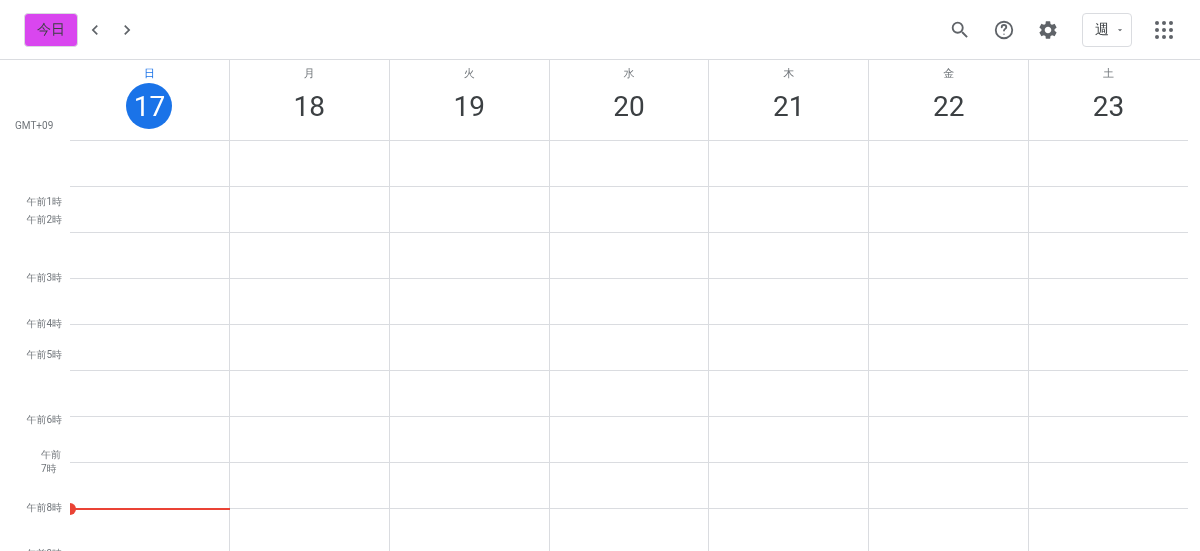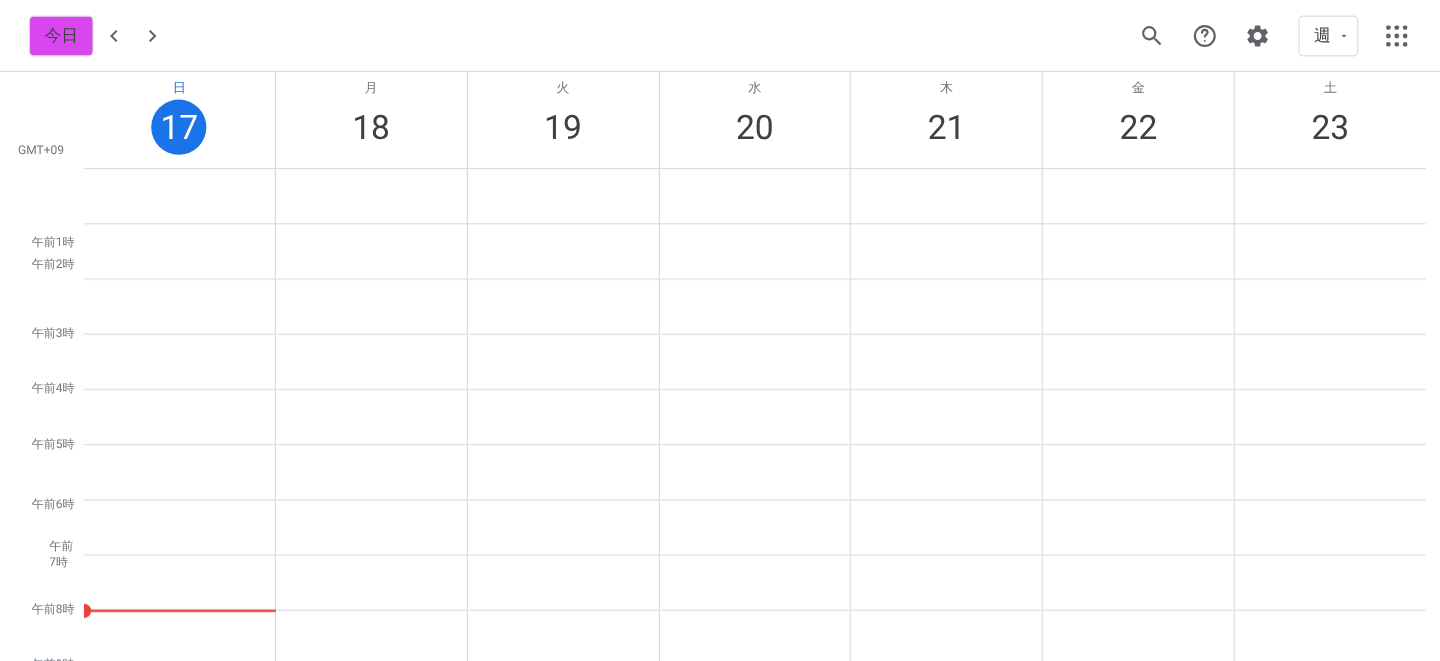--- a/index.html
+++ b/index.html
@@ -95,21 +95,21 @@
 </div>
 
 <div class="calendar-body">
   <div class="time-gutter">
     <div class="tz-label">GMT+09</div>
     <div id="time-labels">
         <div class="time-label" style="top: 142px;">午前1時</div>
         <div class="time-label" style="top: 160px;">午前2時</div>
         <div class="time-label" style="top: 218px;">午前3時</div>
         <div class="time-label" style="top: 264px;">午前4時</div>
-        <div class="time-label" style="top: 310px; text-align: center;">午前5時</div>
+        <div class="time-label" style="top: 295px; text-align: center;">午前5時</div>
         <div class="time-label" style="top: 360px;">午前6時</div>
         <div class="time-label" style="top: 402px; margin-left: 41px;">午前7時</div>
         <div class="time-label" style="top: 448px;">午前8時</div>
         <div class="time-label" style="top: 494px;">午前9時</div>
       </div>
   </div>
   <div class="grid-container">
     <div class="day-headers" id="day-headers">
         <div class="day-header"><div class="dow today">日</div><div class="daynum today">17</div></div>
         <div class="day-header"><div class="dow">月</div><div class="daynum">18</div></div>

